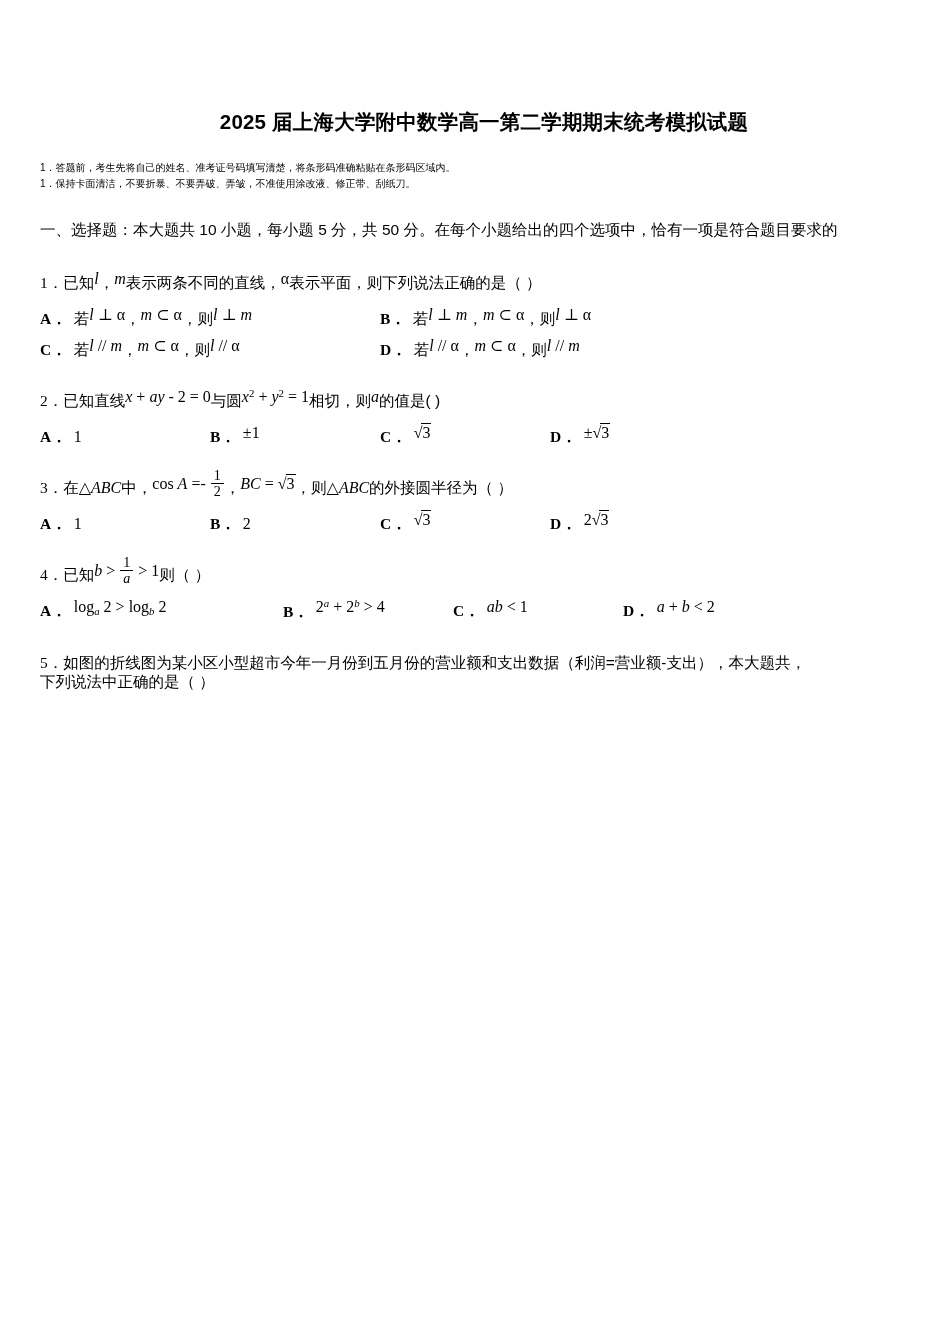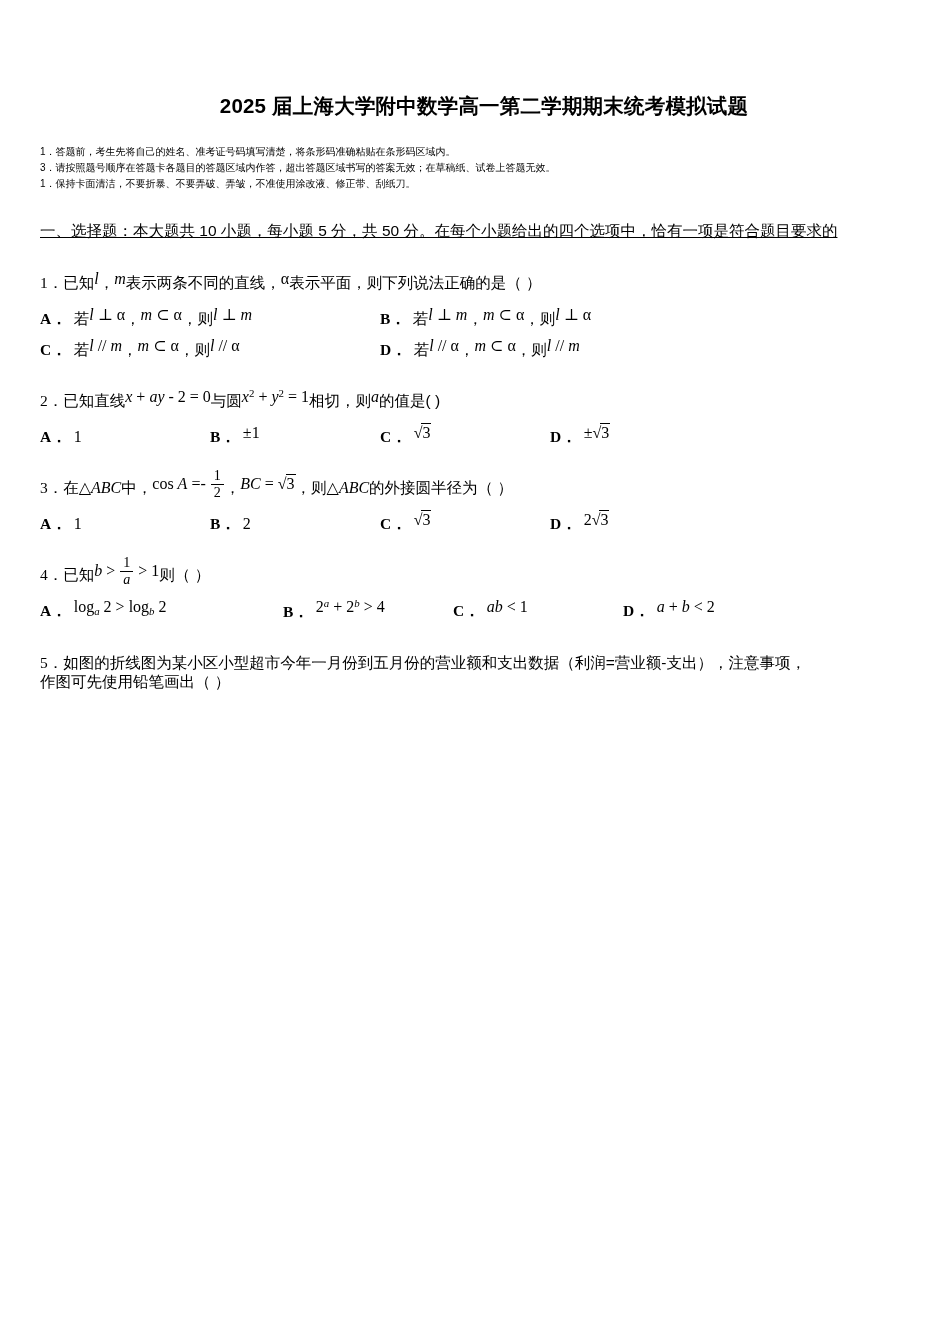--- a/index.html
+++ b/index.html
@@ -18,21 +18,21 @@
   .page {
     position: absolute;
     left: 0; top: 0;
     width: 950px;
     height: 1344px;
     padding: 0;
   }
   .content {
     position: absolute;
     left: 40px;
-    top: 92px;
+    top: 108px;
     width: 870px;
   }
   .doc-title {
     text-align: center;
     font-family: "Liberation Sans", sans-serif;
     font-weight: bold;
     font-size: 20.5px;
     letter-spacing: 0.2px;
     margin: 0 0 24px 0;
     padding-left: 18px;
@@ -51,21 +51,20 @@
     font-family: "Liberation Sans", sans-serif;
     font-size: 10px;
     line-height: 1.62;
     white-space: nowrap;
   }
   .section-head {
     font-family: "Liberation Sans", sans-serif;
     font-size: 15.5px;
     margin-top: 26px;
     line-height: 1.6;
-    text-decoration: underline;
   }
   .q {
     margin-top: 24px;
     font-size: 15.5px;
     font-family: "Liberation Sans", sans-serif;
     line-height: 2.0;
   }
   .q .num {
     font-family: "Liberation Serif", serif;
   }
@@ -132,21 +131,20 @@
 </head>
 <body>
 
 <div class="page">
   <div class="content">
 
     <div class="doc-title">2025 届上海大学附中数学高一第二学期期末统考模拟试题</div>
 
     <ul class="notice-list">
       <li>1．答题前，考生先将自己的姓名、准考证号码填写清楚，将条形码准确粘贴在条形码区域内。</li>
-      <li>3．请按照题号顺序在答题卡各题目的答题区域内作答，超出答题区域书写的答案无效；在草稿纸、试卷上答题无效。</li>
       <li>1．保持卡面清洁，不要折暴、不要弄破、弄皱，不准使用涂改液、修正带、刮纸刀。</li>
     </ul>
 
     <div class="section-head">一、选择题：本大题共 10 小题，每小题 5 分，共 50 分。在每个小题给出的四个选项中，恰有一项是符合题目要求的</div>
 
     <div class="q">
       <span class="num">1．</span><span>已知</span><span class="m raise">l</span><span>，</span><span class="m raise">m</span><span>表示两条不同的直线，</span><span class="m raise mr">α</span><span>表示平面，则下列说法正确的是（    ）</span>
     </div>
     <div class="opts">
       <div class="opt w-half">
@@ -249,20 +247,20 @@
         <span class="lab">C．</span>
         <span class="m raise">ab&nbsp;<span class="mr">&lt;</span>&nbsp;<span class="mr">1</span></span>
       </div>
       <div class="opt">
         <span class="lab">D．</span>
         <span class="m raise">a&nbsp;<span class="mr">+</span>&nbsp;b&nbsp;<span class="mr">&lt;</span>&nbsp;<span class="mr">2</span></span>
       </div>
     </div>
 
     <div class="q">
-      <span class="num">5．</span><span>如图的折线图为某小区小型超市今年一月份到五月份的营业额和支出数据（利润=营业额-支出），注意事项，</span>
+      <span class="num">5．</span><span>如图的折线图为某小区小型超市今年一月份到五月份的营业额和支出数据（利润=营业额-支出），本大题共，</span>
     </div>
     <div style="font-family:'Liberation Sans',sans-serif;font-size:15.5px;line-height:2.0;margin-top:-12px;">
-      <span>作图可先使用铅笔画出（    ）</span>
+      <span>下列说法中正确的是（    ）</span>
     </div>
 
   </div>
 </div>
 
 </body></html>

